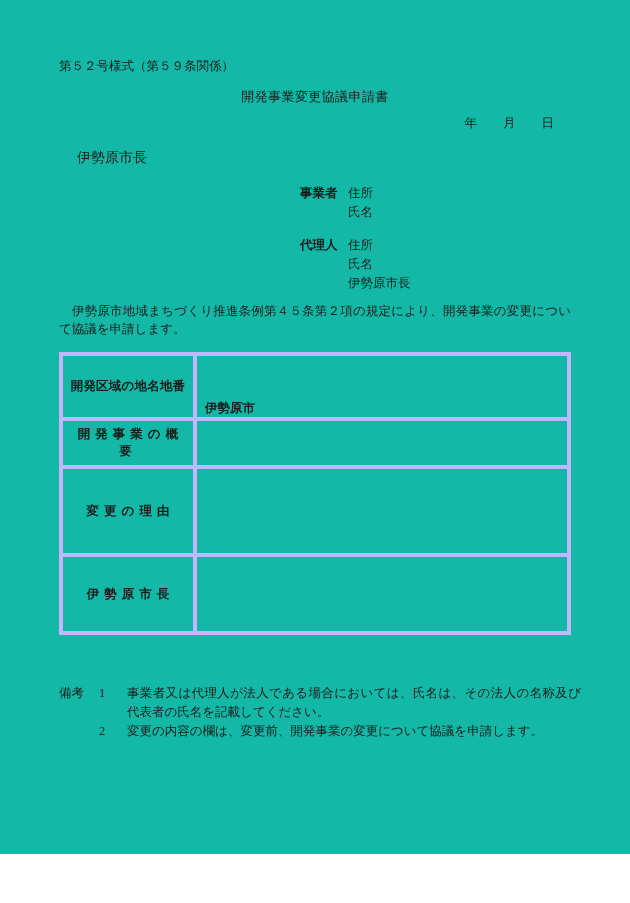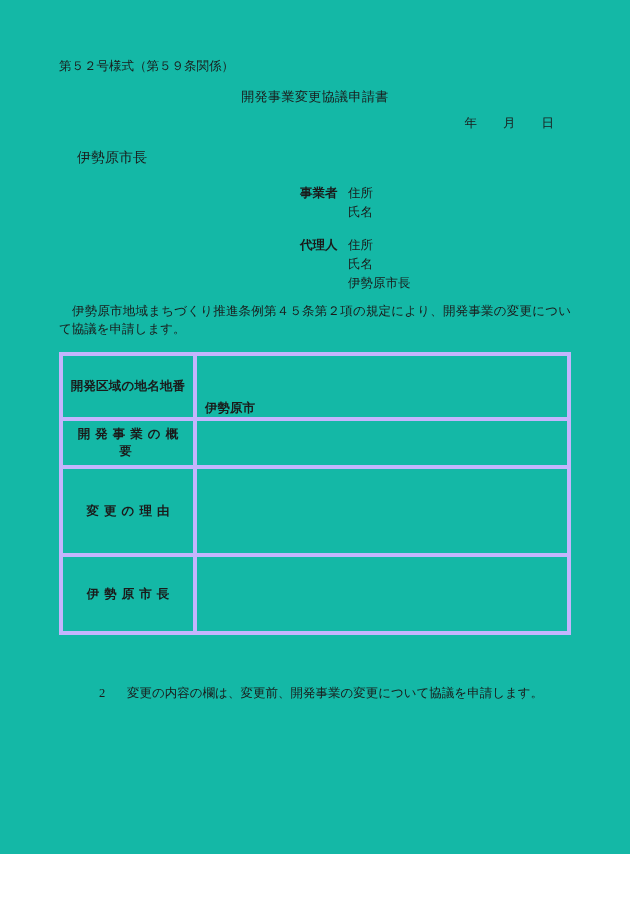--- a/index.html
+++ b/index.html
@@ -243,19 +243,24 @@
         </td>
         <td class="value">
           <span class="cell-text cell-left"></span>
         </td>
       </tr>
     </tbody>
   </table>
 
   <div class="remarks">
     <div class="remark-row">
+      <span class="rm-head">備考</span>
+      <span class="rm-num">1</span>
+      <span class="rm-body">事業者又は代理人が法人である場合においては、氏名は、その法人の名称及び代表者の氏名を記載してください。</span>
+    </div>
+    <div class="remark-row">
       <span class="rm-head"></span>
       <span class="rm-num">2</span>
       <span class="rm-body">変更の内容の欄は、変更前、開発事業の変更について協議を申請します。</span>
     </div>
   </div>
 
 </div>
 
 </body></html>

